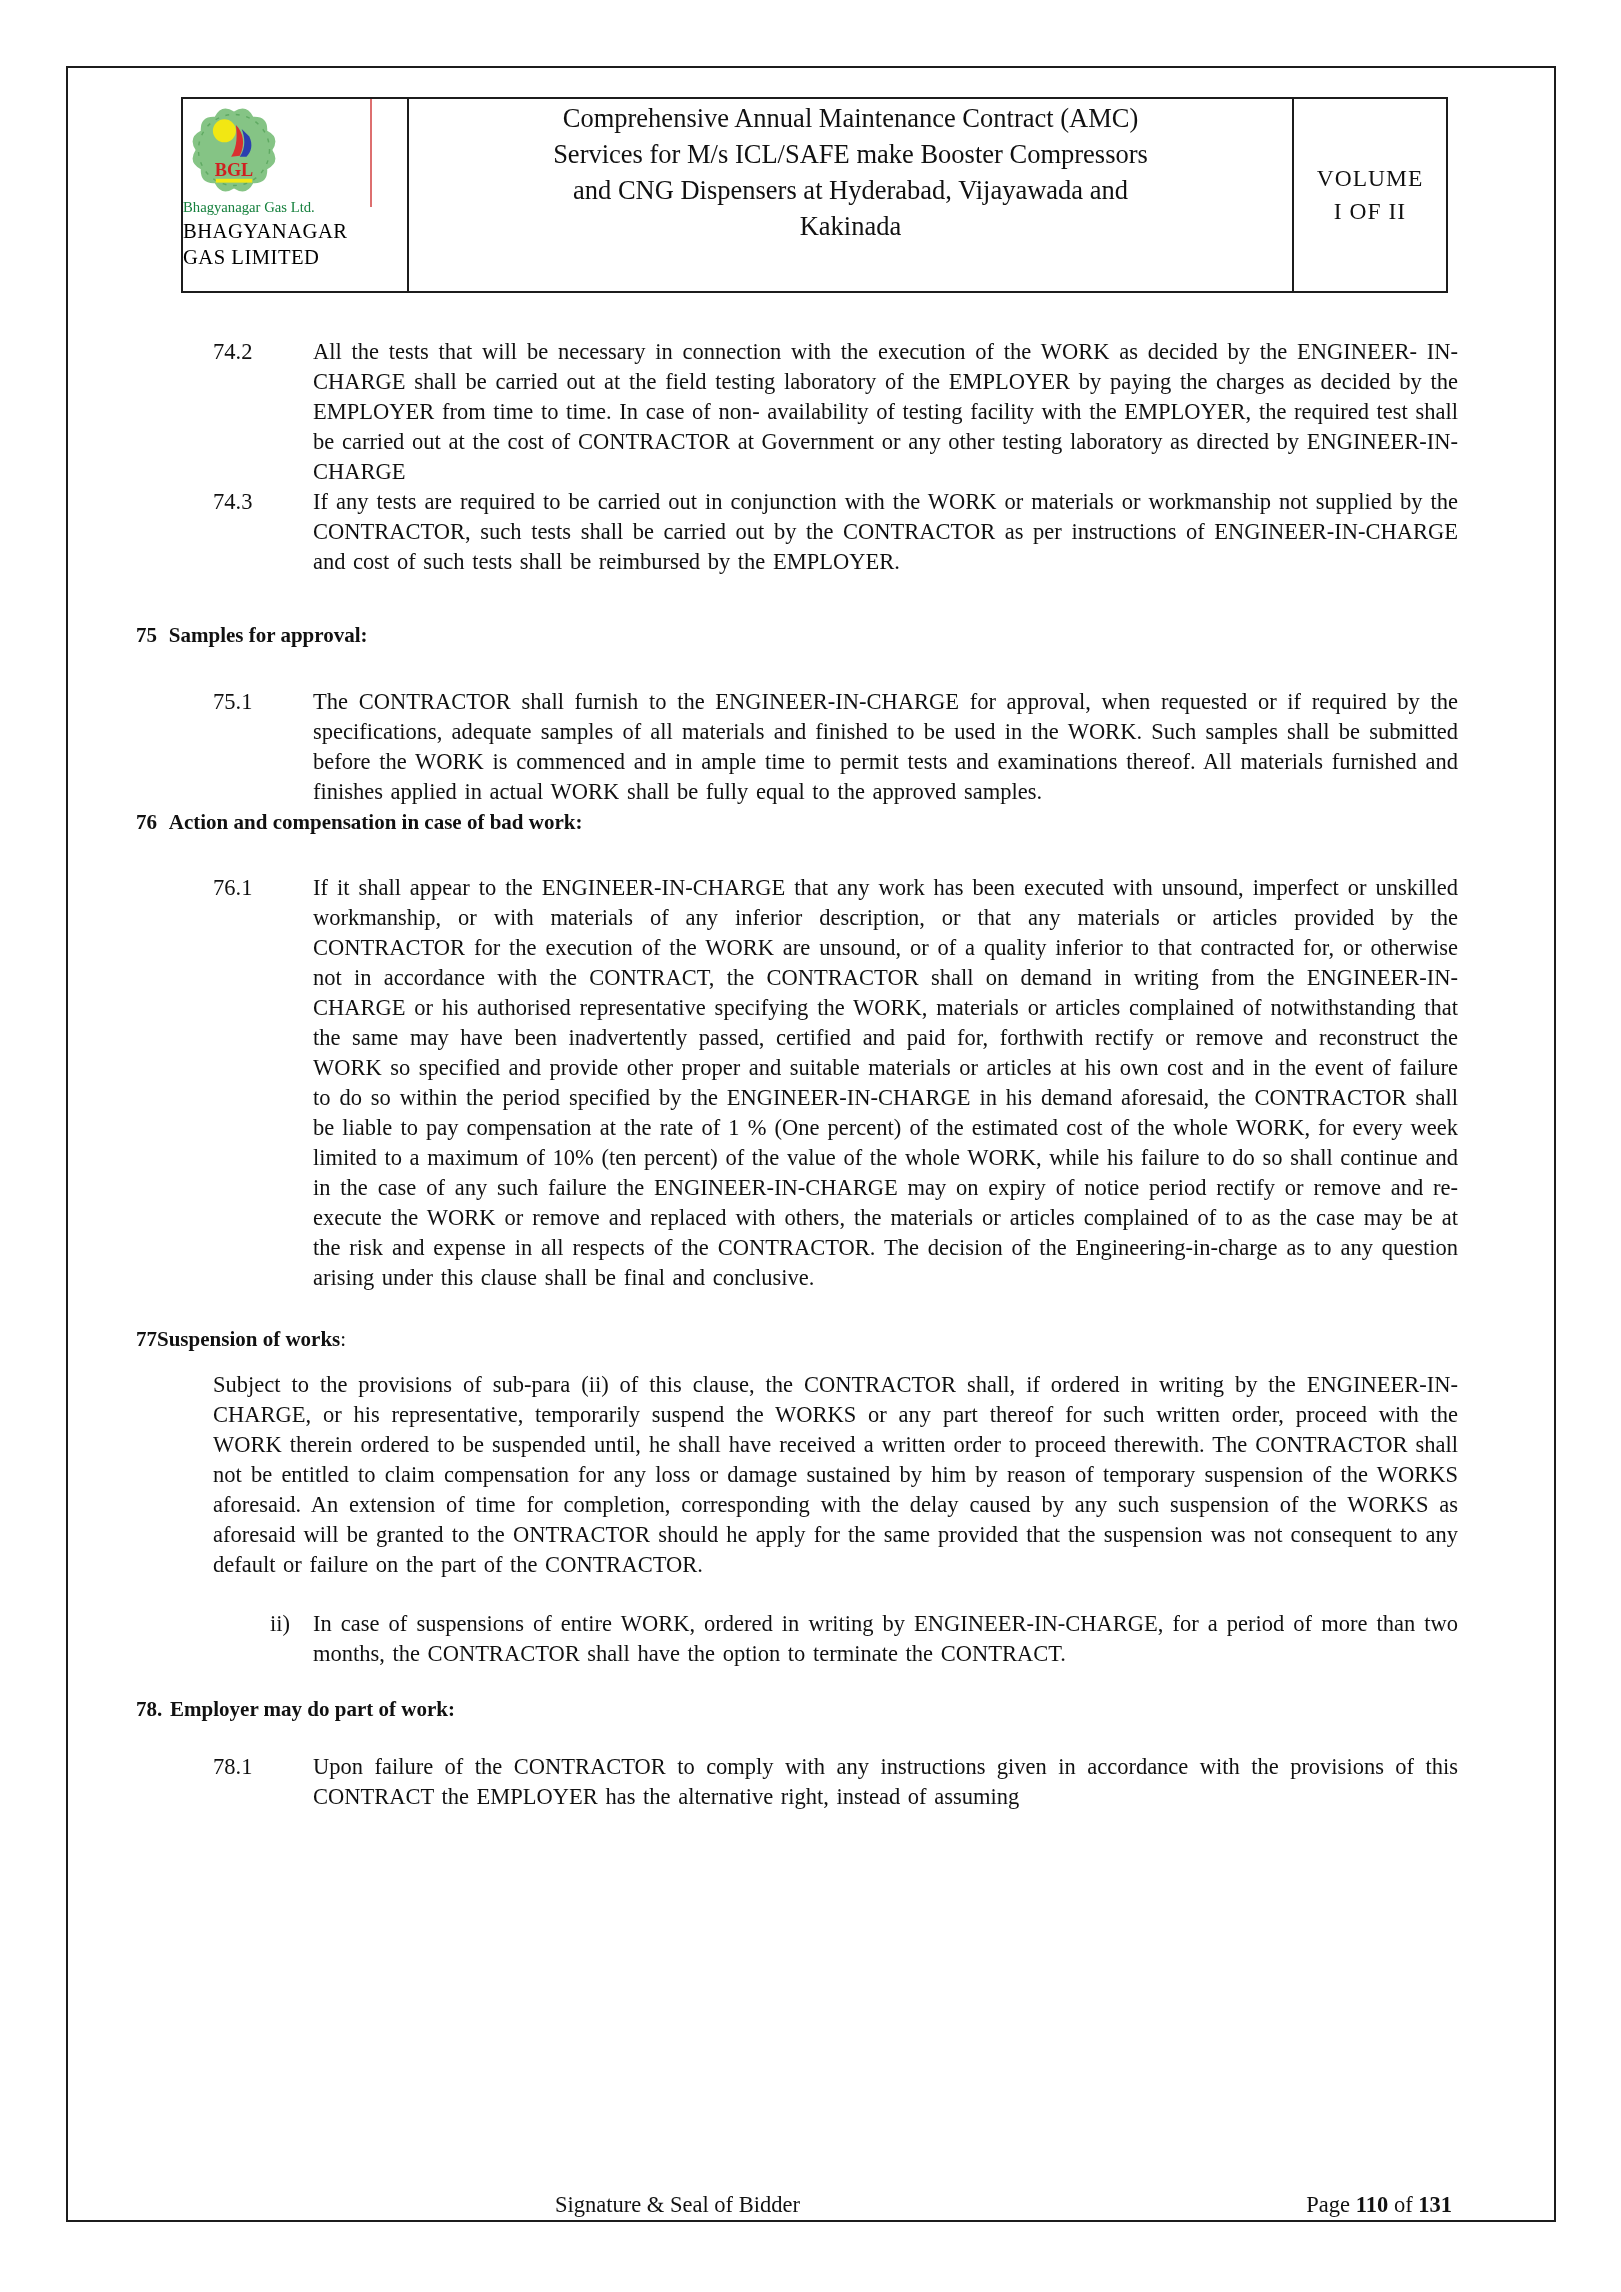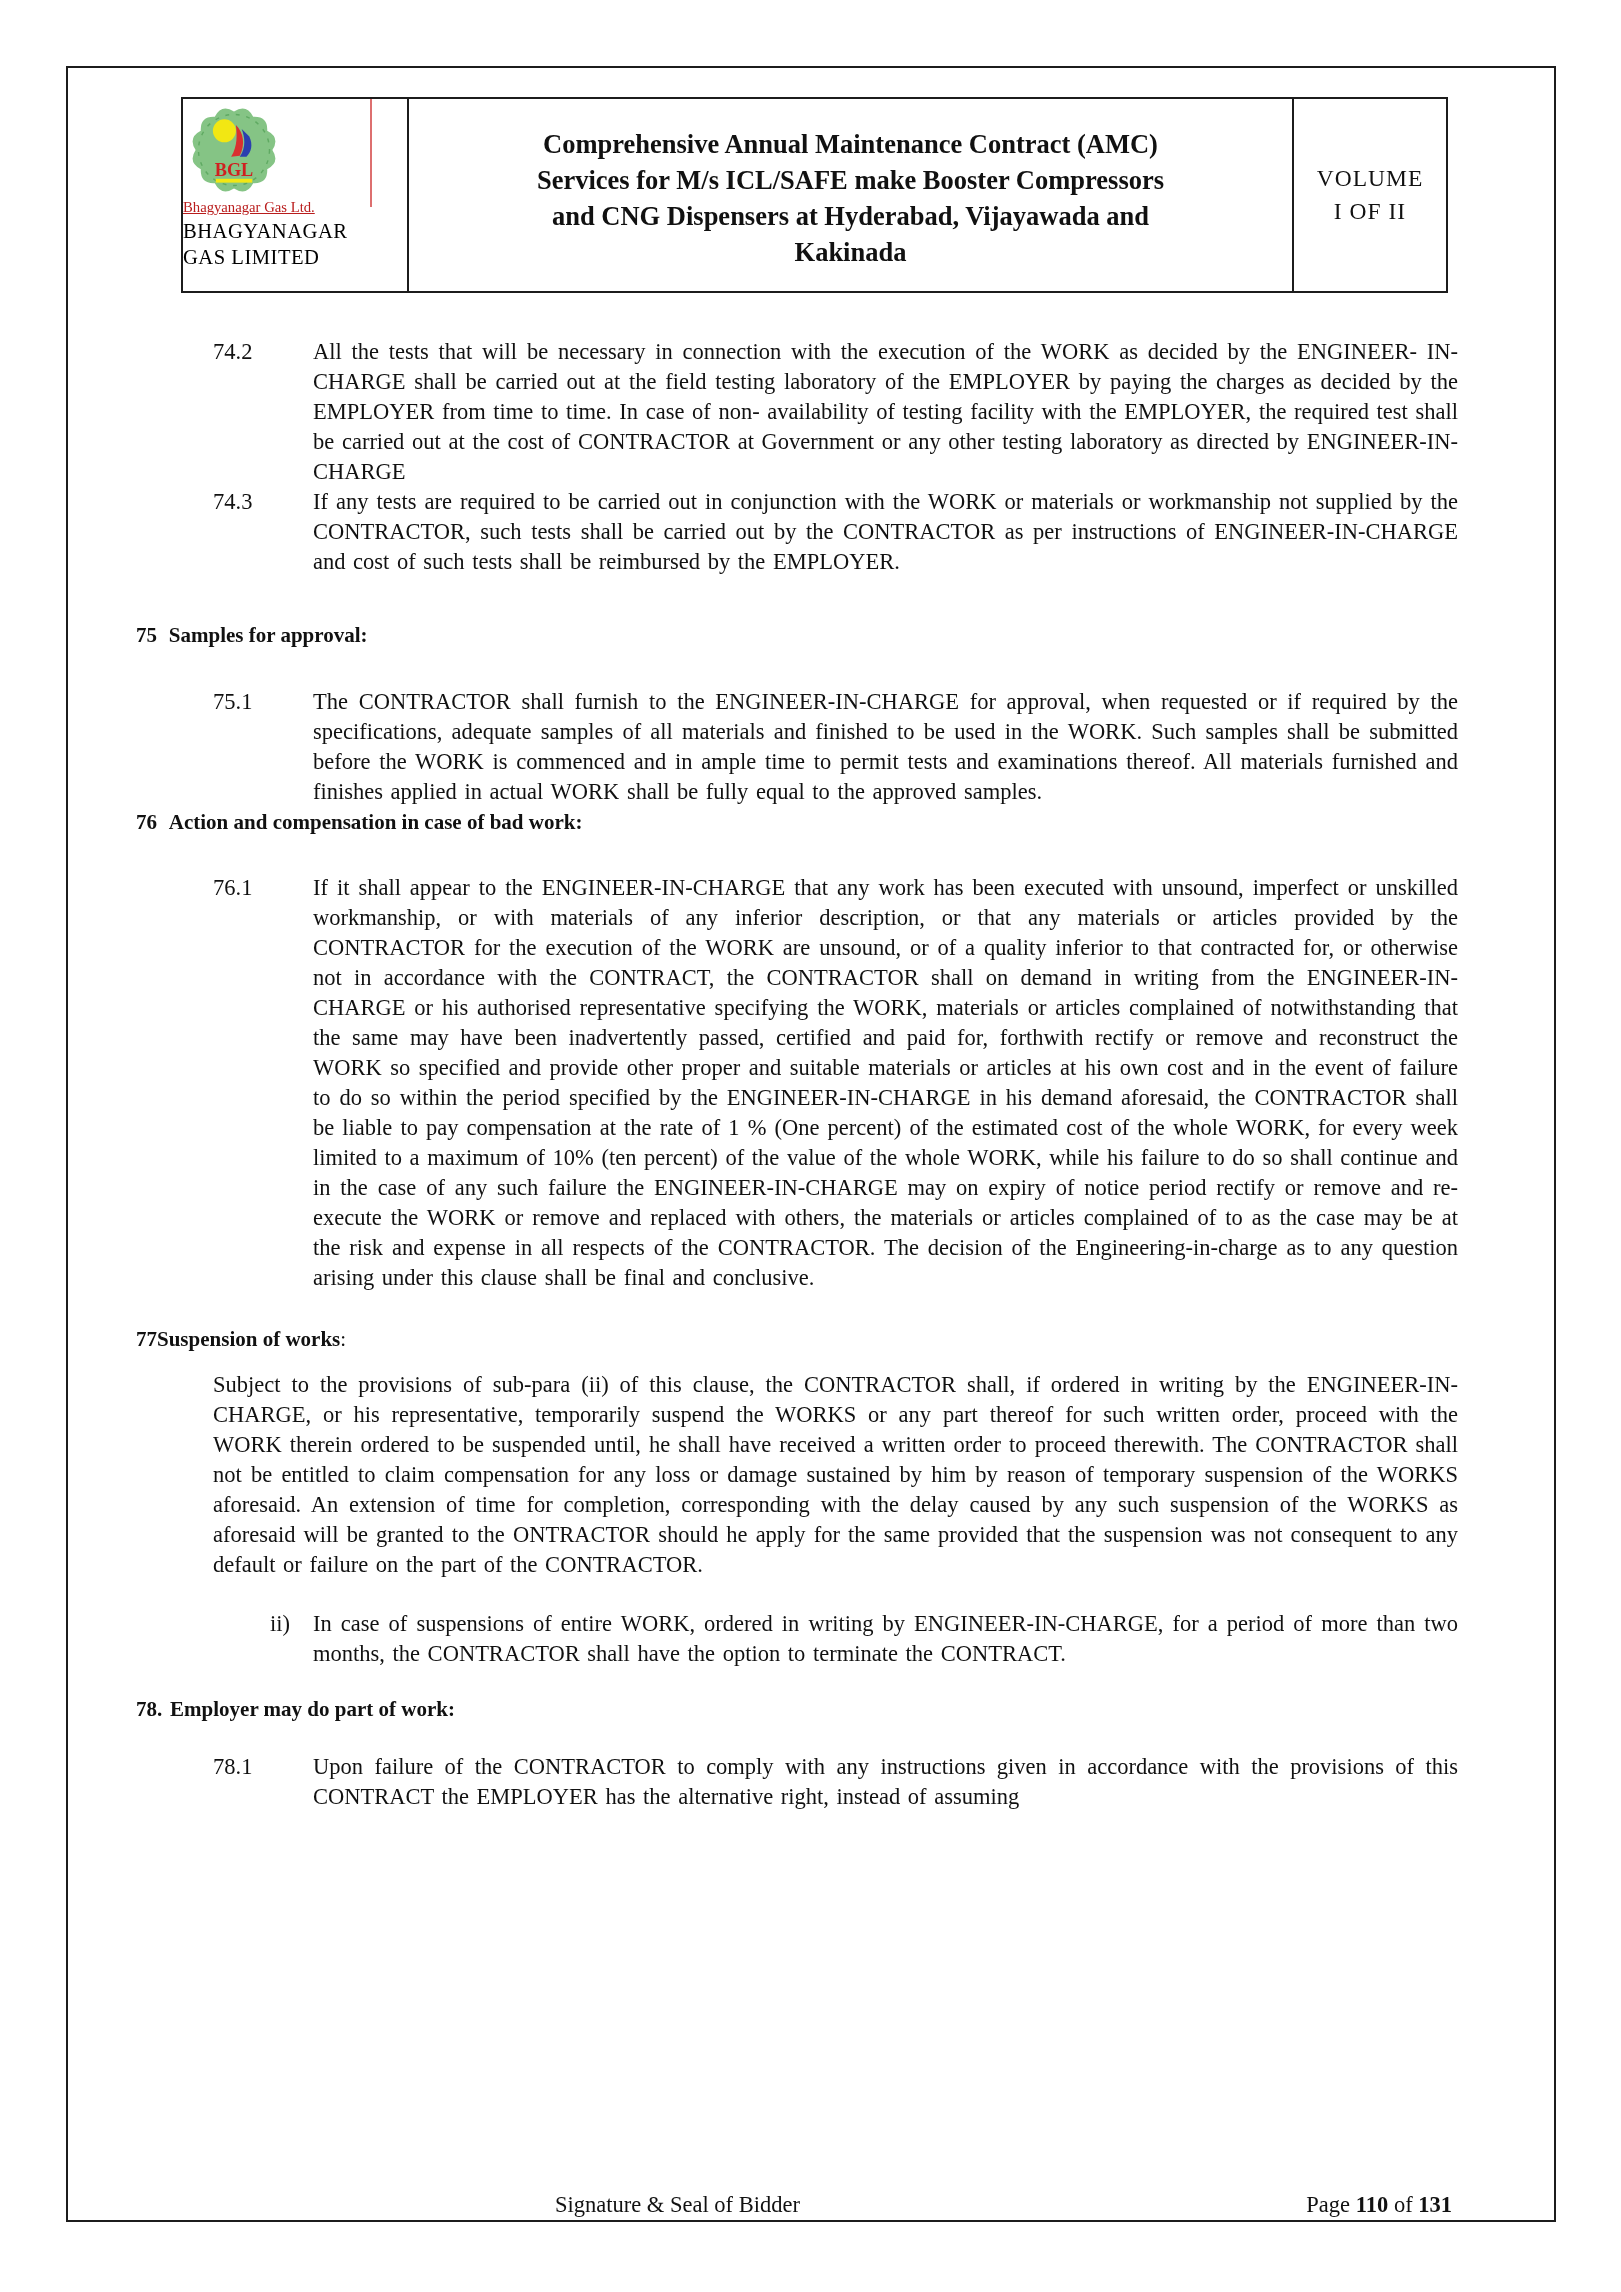--- a/index.html
+++ b/index.html
@@ -2,23 +2,23 @@
 <html><head>
 <meta charset="utf-8">
 <style>
   html,body{margin:0;padding:0;background:#ffffff;}
   body{width:1621px;height:2293px;position:relative;font-family:"Liberation Serif",serif;color:#111;}
   .page-box{position:absolute;left:66px;top:66px;width:1490px;height:2156px;border:2px solid #1c1c1c;background:#fff;box-sizing:border-box;}
   
   .hdr-table{display:flex;margin:29px 0 0 113px;width:1267px;border:2px solid #1c1c1c;box-sizing:border-box;height:196px;}
   .hdr-cell{box-sizing:border-box;}
   .cell-logo{width:224px;position:relative;text-align:left;padding-top:2.9px;}
-  .cell-title{flex:1;border-left:2px solid #1c1c1c;border-right:2px solid #1c1c1c;text-align:center;font-weight:bold;font-size:26.5px;line-height:36px;padding-top:27px;}
+  .cell-title{flex:1;border-left:2px solid #1c1c1c;border-right:2px solid #1c1c1c;text-align:center;font-weight:normal;font-size:26.5px;line-height:36px;padding-top:1px;}
   .cell-vol{width:152px;display:flex;flex-direction:column;justify-content:center;align-items:center;font-size:23.5px;line-height:33px;letter-spacing:1px;}
-  .logo-sub{font-size:14.7px;color:#b91c1c;line-height:15.7px;margin-top:-2px;text-decoration:underline;}
+  .logo-sub{font-size:14.7px;color:#15803d;line-height:15.7px;margin-top:-2px;}
   .logo-company{font-size:20.6px;line-height:25.5px;letter-spacing:0.5px;color:#000;margin-top:3.9px;}
   .red-line{position:absolute;left:187px;top:0;width:2px;height:108px;background:#dd6f6f;}
   
   .clause{display:flex;margin-left:145px;margin-right:96px;font-size:22.5px;line-height:30px;}
   .clause-num{flex:0 0 100px;}
   .clause-num.sub{padding-left:57px;box-sizing:border-box;flex:0 0 100px;}
   .clause-text{flex:1;text-align:justify;word-spacing:2px;}
   .sec-head{margin-left:68px;margin-right:96px;font-size:21px;line-height:30px;font-weight:bold;}
   .sec-head .gap{display:inline-block;width:11.8px;}
   .sec-head .gap-sm{display:inline-block;width:7.8px;}

